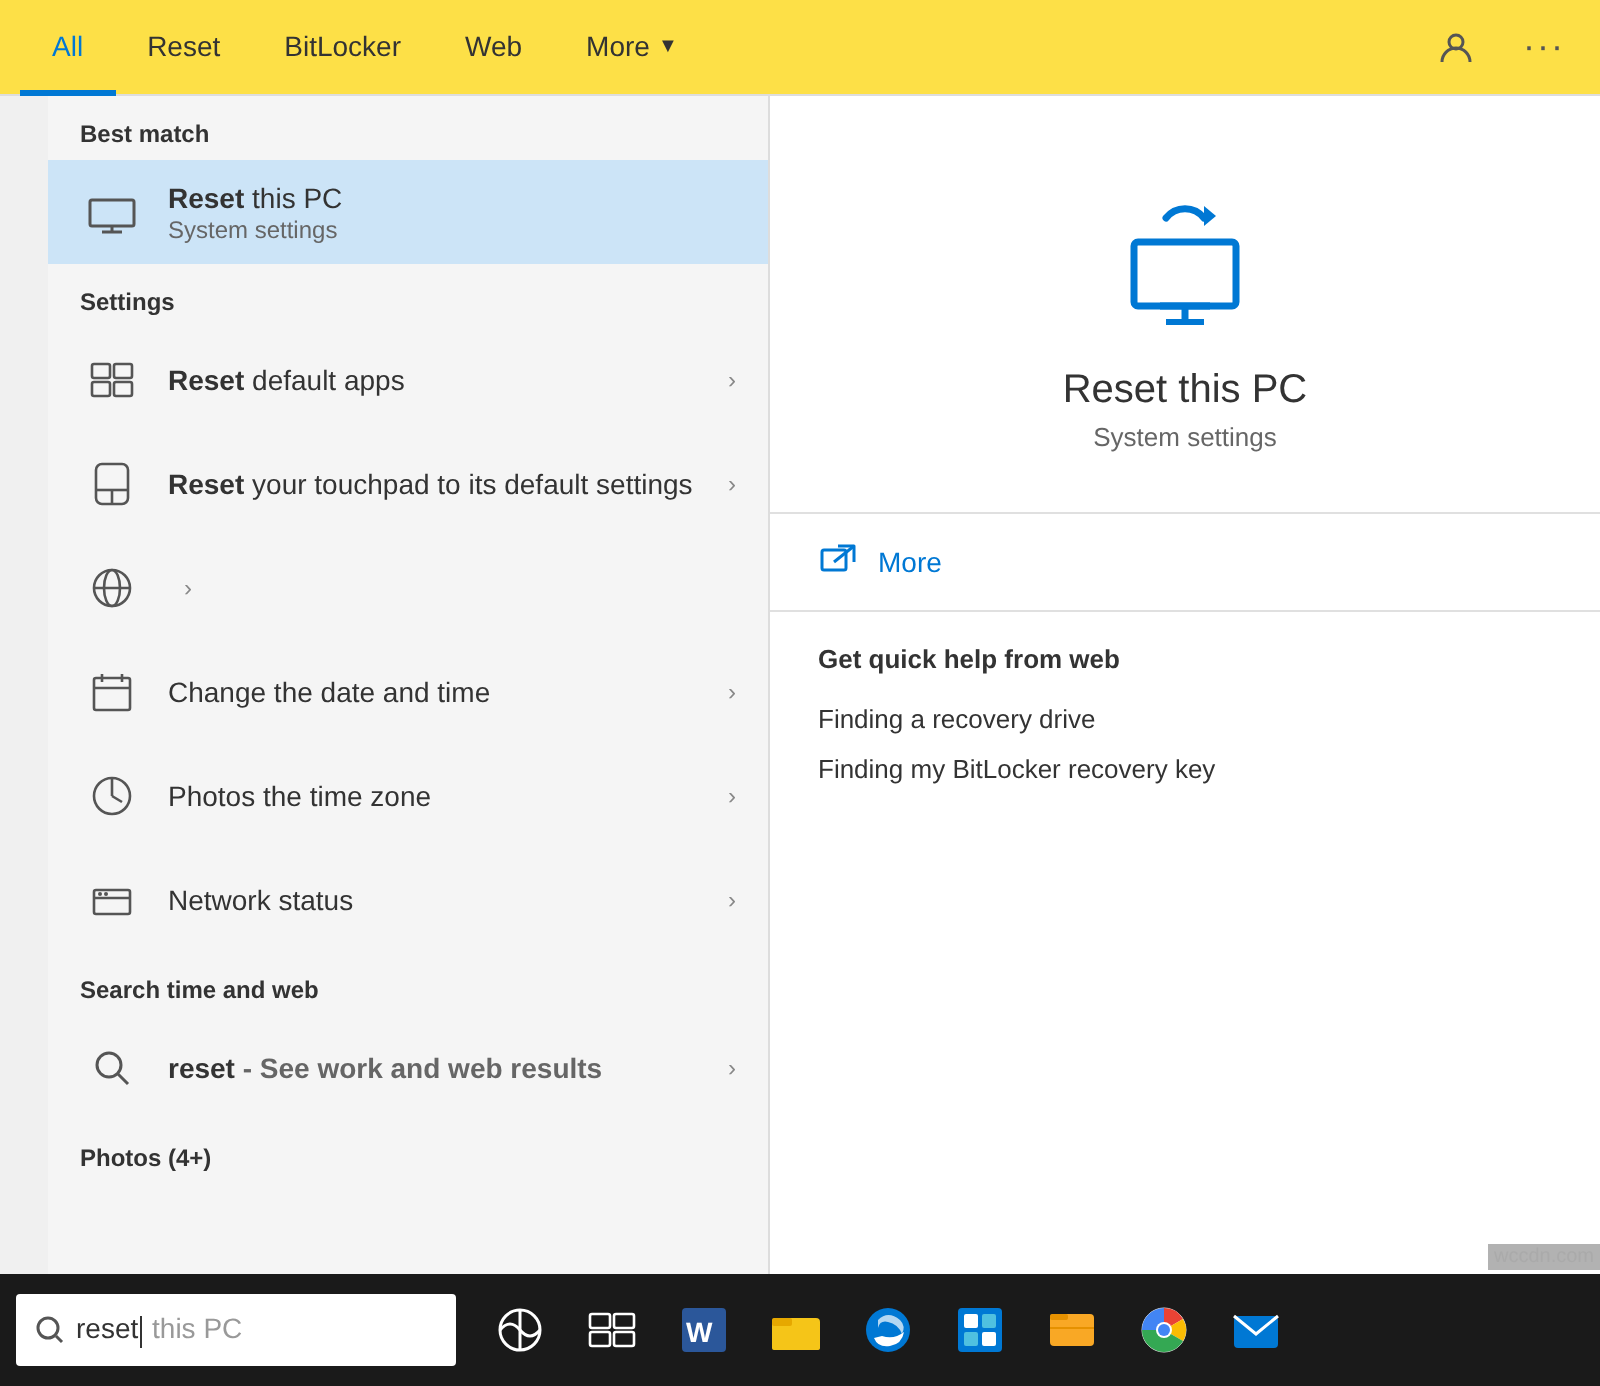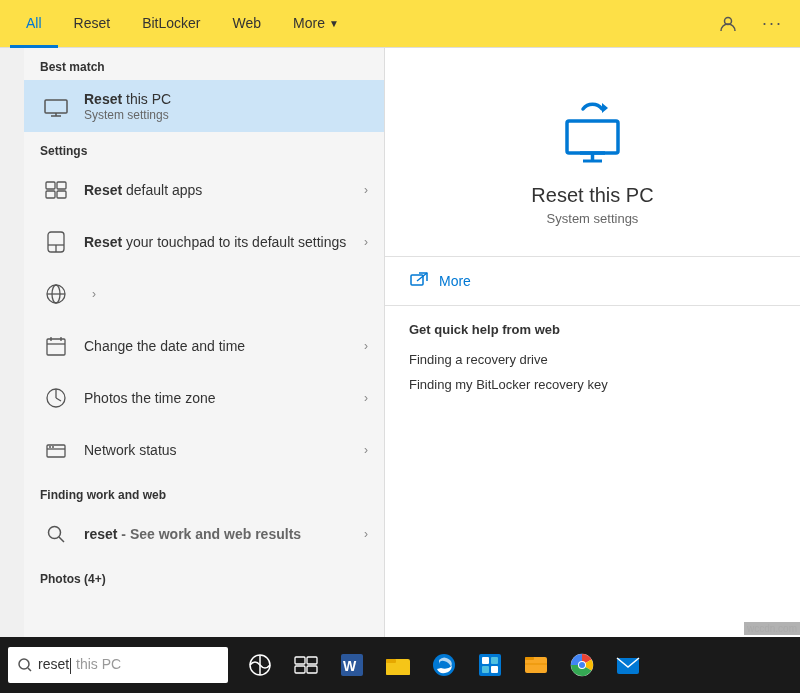--- a/index.html
+++ b/index.html
@@ -357,21 +357,21 @@
           <circle cx="5" cy="8" r="1" fill="#555"></circle>
           <circle cx="8" cy="8" r="1" fill="#555"></circle>
         </svg>
       </div>
       <div class="item-content">
         <div class="item-title">Network status</div>
       </div>
       <span class="item-chevron">›</span>
     </div>
 
-    <div class="section-header">Finding work and web</div>
+    <div class="section-header">Search time and web</div>
 
     <div class="list-item">
       <div class="item-icon">
         <svg width="20" height="20" viewBox="0 0 20 20" fill="none">
           <circle cx="8.5" cy="8.5" r="6" stroke="#555" stroke-width="1.5"></circle>
           <line x1="13" y1="13" x2="18" y2="18" stroke="#555" stroke-width="1.5"></line>
         </svg>
       </div>
       <div class="item-content">
         <div class="item-title">

